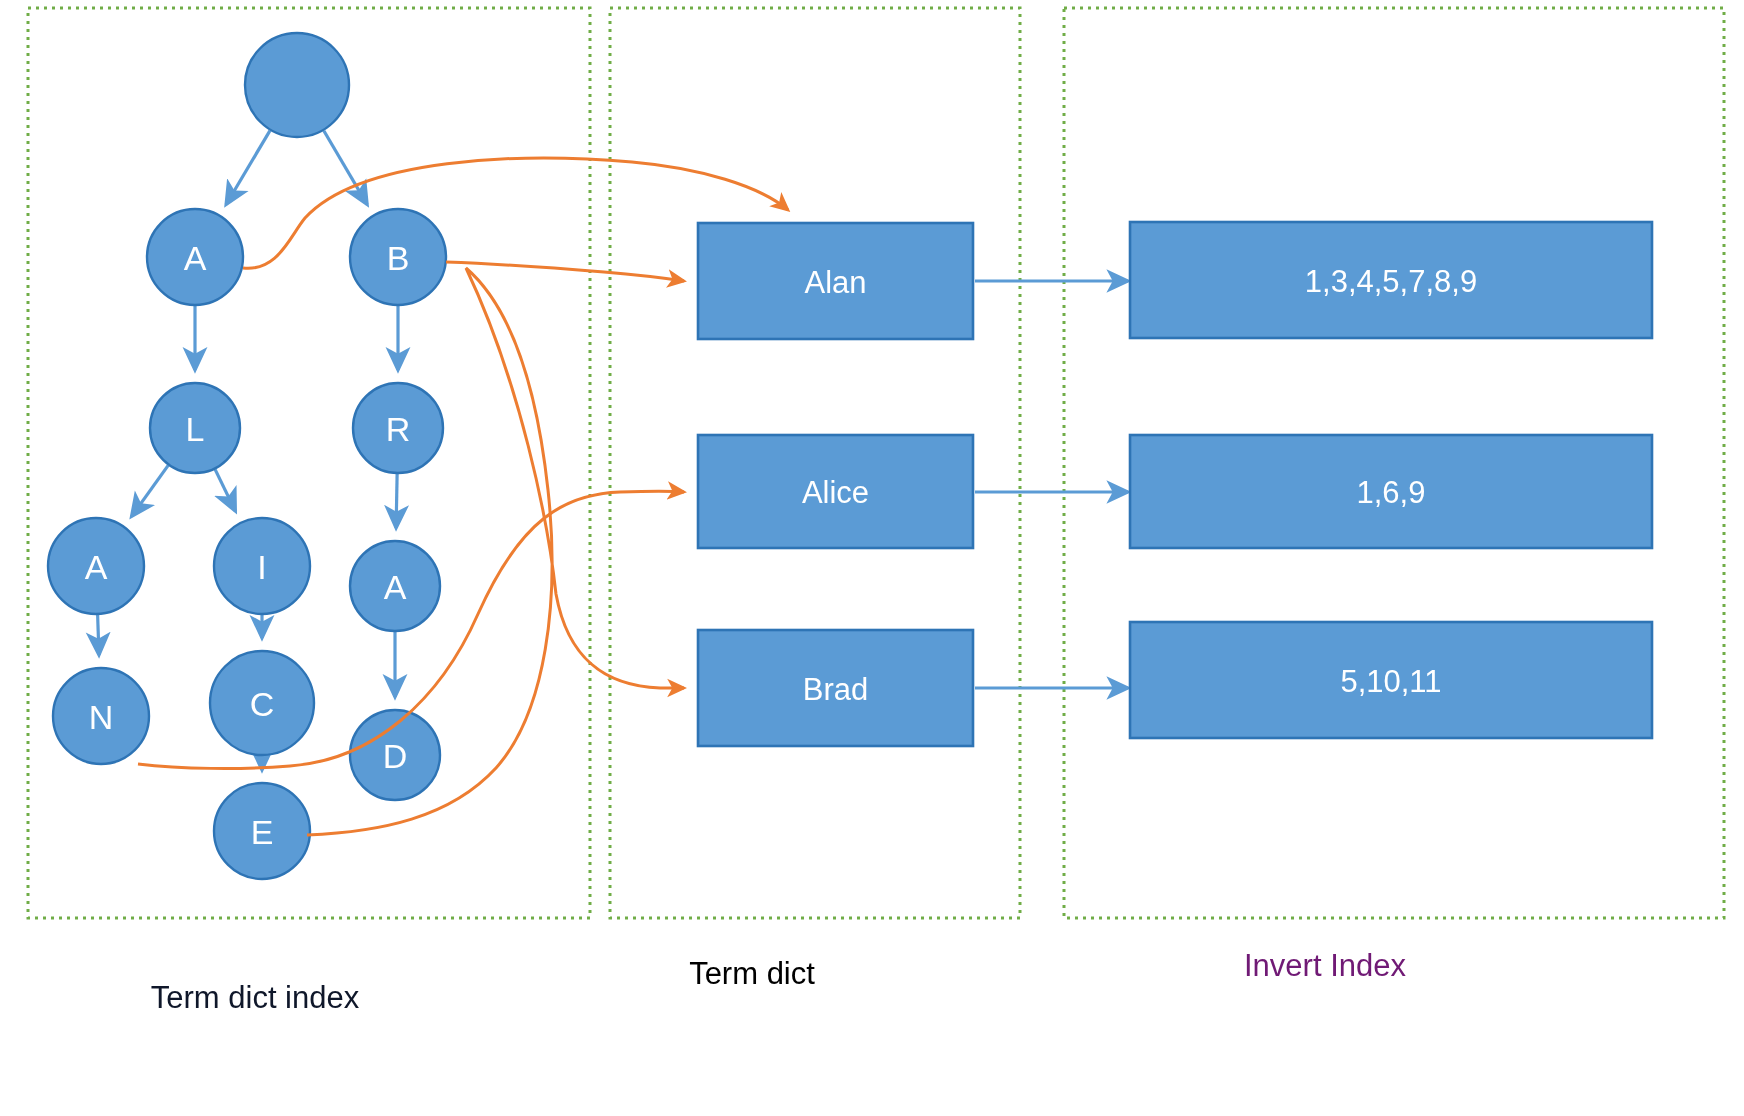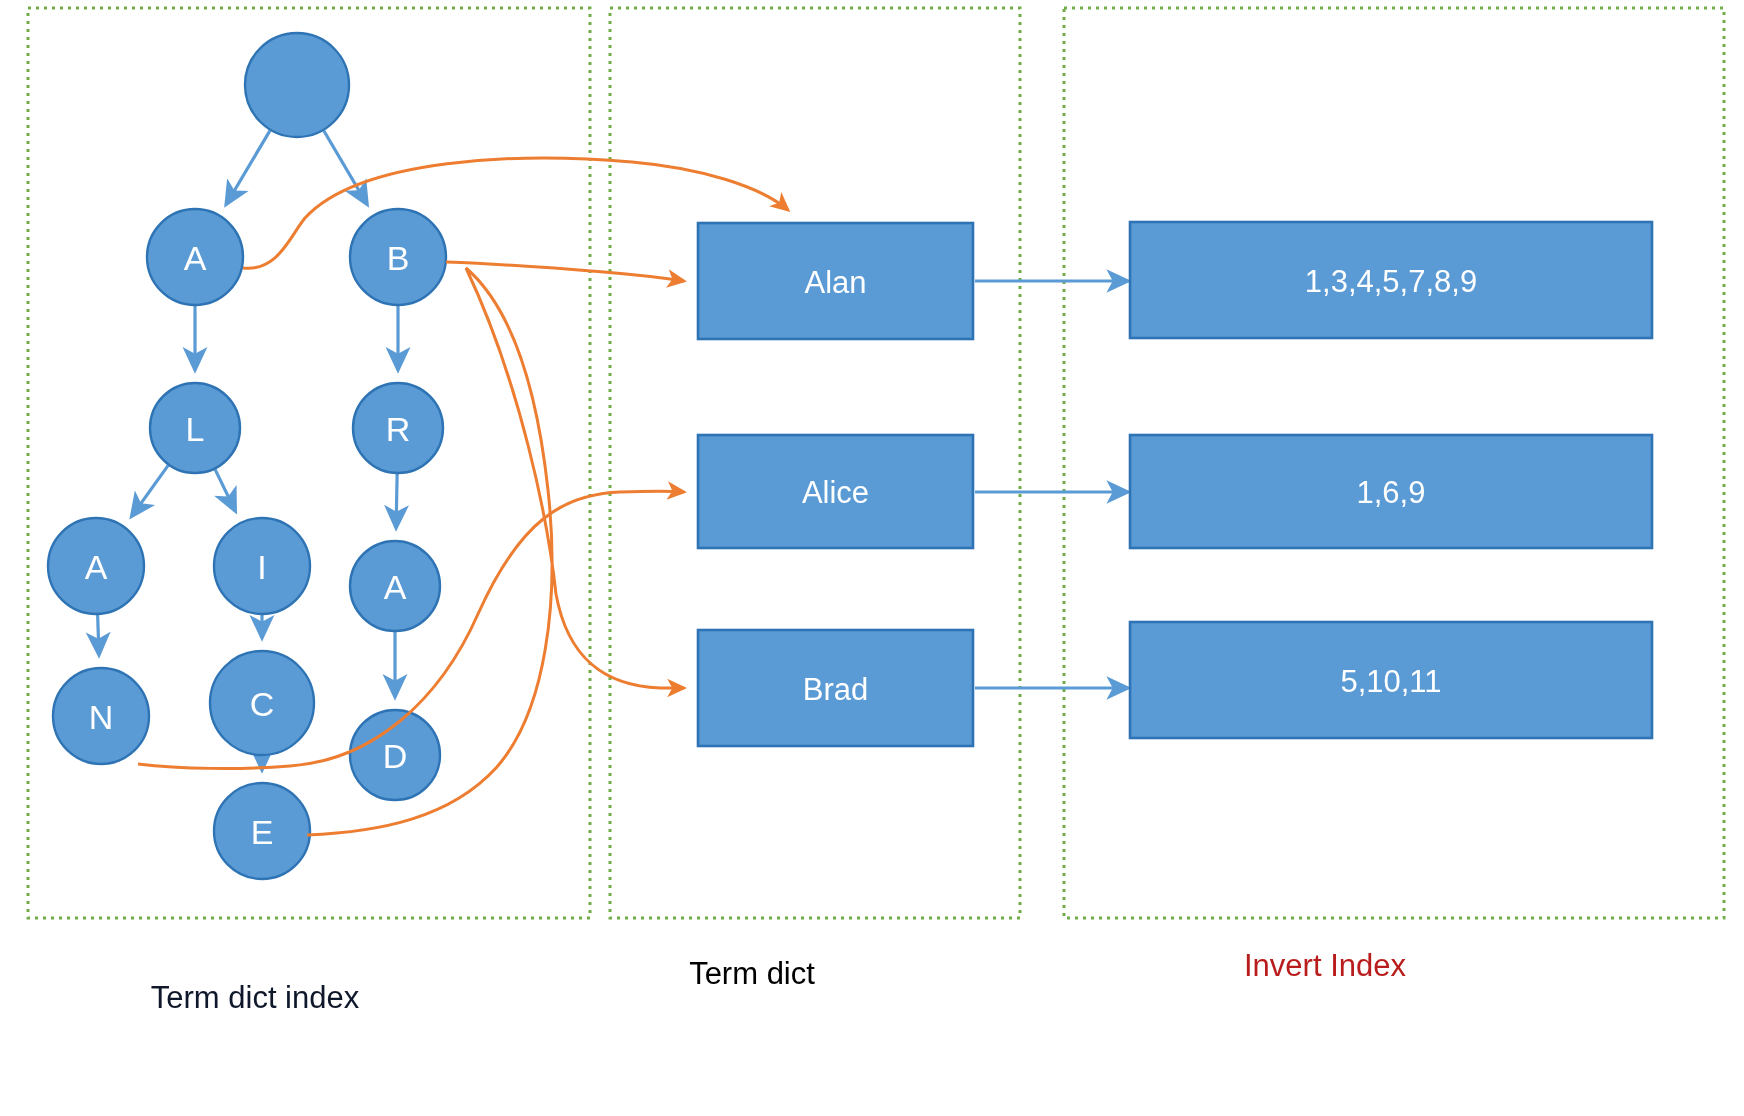--- a/index.html
+++ b/index.html
@@ -140,15 +140,15 @@
         <g>
           <rect x="1130" y="622" width="522" height="116" fill="#5B9BD5" stroke="#2E74B5" stroke-width="2.6"></rect>
           <text x="1391" y="681" class="box-text" fill="#FFFFFF">5,10,11</text>
         </g>
       </g>
   </svg>
 
   <div id="panel-labels">
       <div class="panel-label" style="left: 55px; top: 980px; width: 400px; color: #0f172a;">Term dict index</div>
       <div class="panel-label" style="left: 552px; top: 948px; width: 400px; color: rgb(0, 0, 0); margin-top: 8px;">Term dict</div>
-      <div class="panel-label" style="left: 1125px; top: 948px; width: 400px; color: #b91c1c;">Invert Index</div>
+      <div class="panel-label" style="left: 1125px; top: 948px; width: 400px; color: #701a75;">Invert Index</div>
     </div>
 </div>
 
 </body></html>

